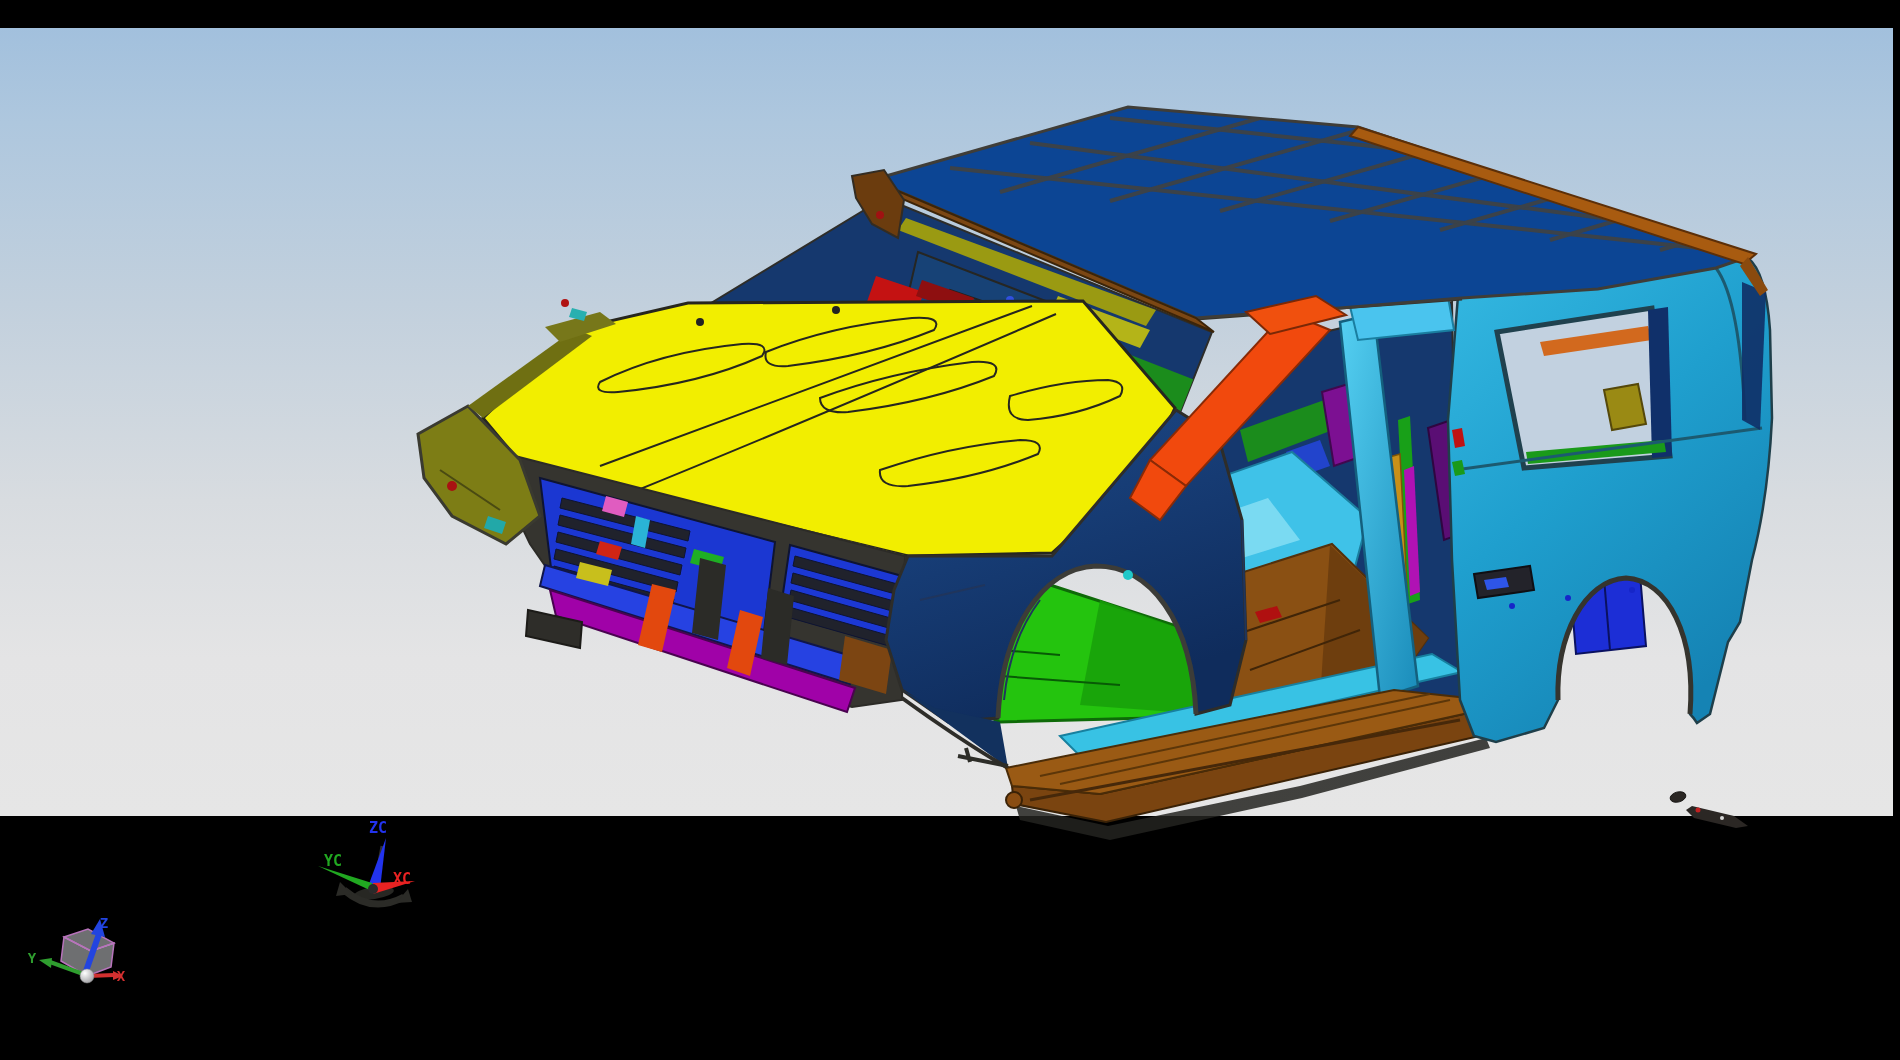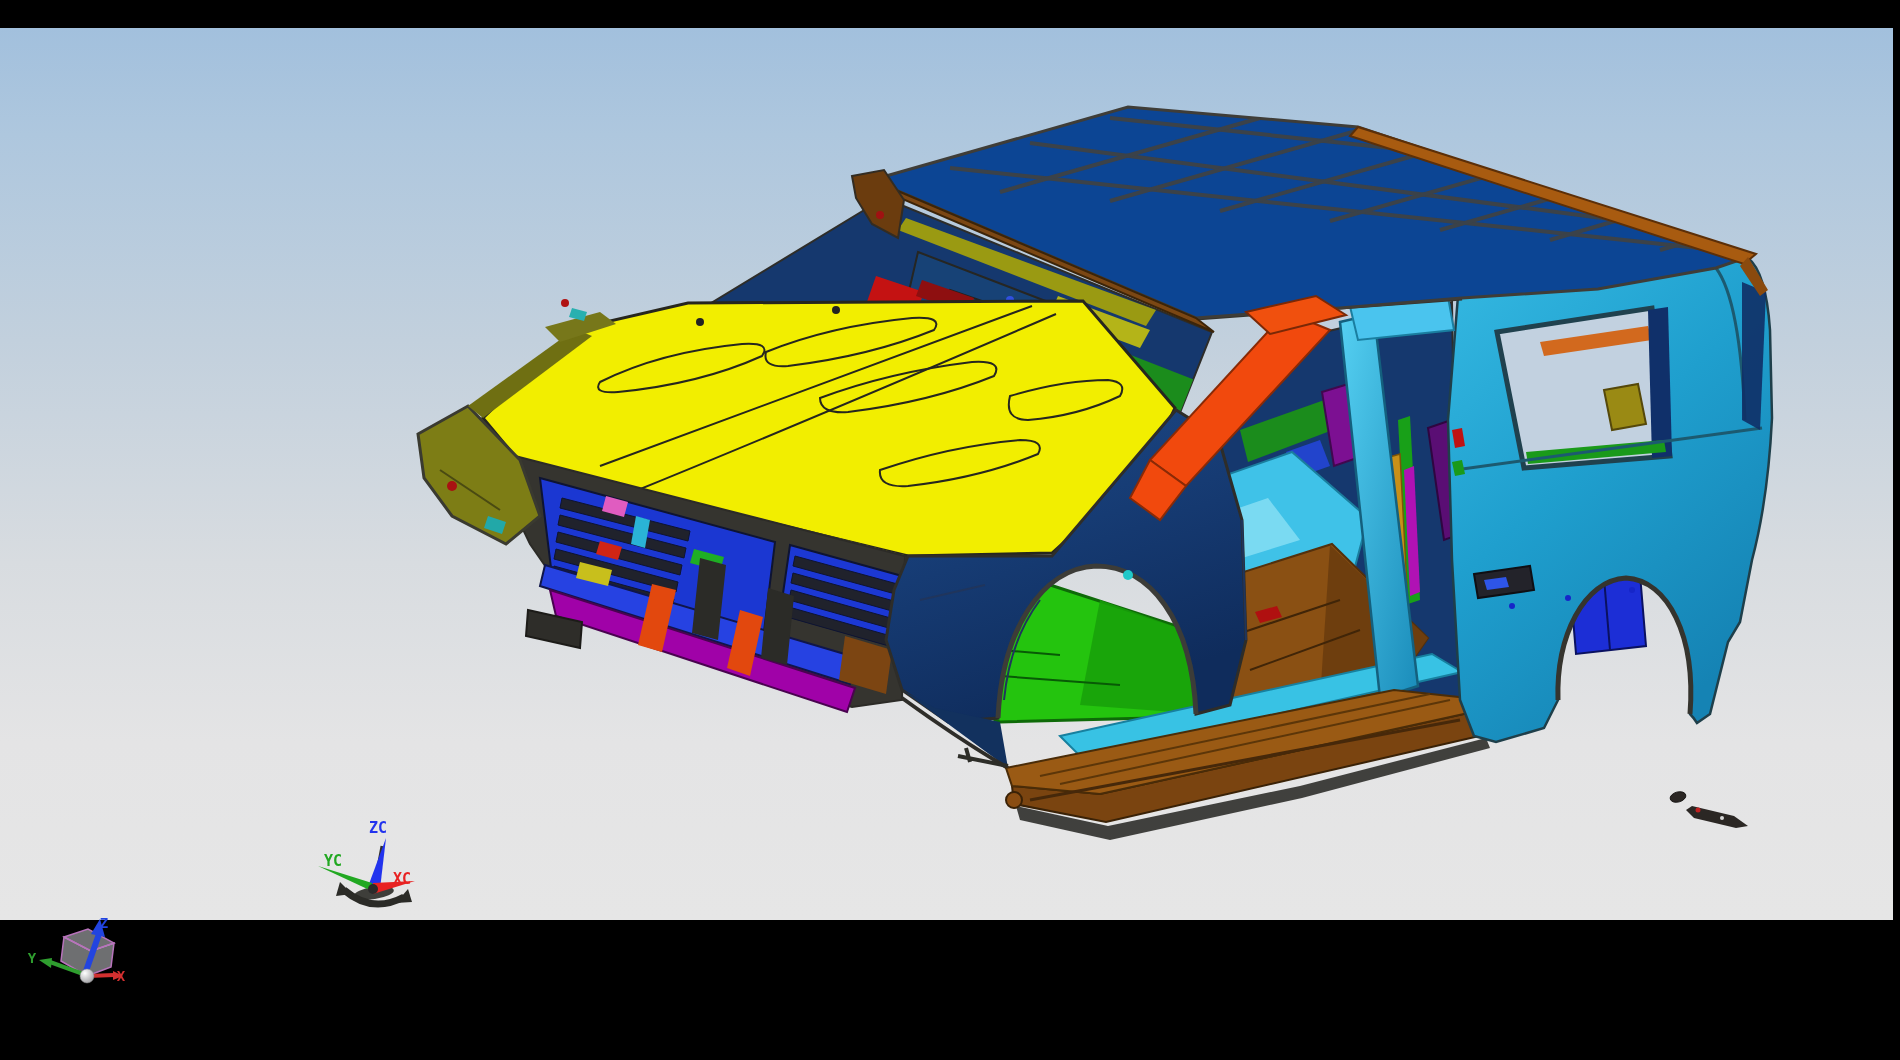--- a/index.html
+++ b/index.html
@@ -1,18 +1,18 @@
 <!DOCTYPE html>
 <html><head>
 <meta charset="utf-8">
 <style>
   html,body{margin:0;padding:0}
   body{width:1900px;height:1060px;background:#000;position:relative;overflow:hidden;
        font-family:"DejaVu Sans","Liberation Sans",sans-serif}
-  .viewport{position:absolute;left:0;top:28px;width:1893px;height:892px;
+  .viewport{position:absolute;left:0;top:28px;width:1893px;height:788px;
     background:linear-gradient(180deg,#a2c0dd 0%,#aec7de 12%,#c2d0dd 35%,#d8dce0 60%,#e4e4e5 80%,#e6e6e6 100%);}
   .viewport svg{position:absolute;left:0;top:0}
   .bar-top{position:absolute;left:0;top:0;width:1900px;height:28px;background:#000}
   .bar-right{position:absolute;right:0;top:0;width:7px;height:1060px;background:#000}
   text.triad{font-family:"DejaVu Sans Mono","Liberation Mono",monospace;font-weight:bold;font-size:15px}
   text.triad-sm{font-family:"DejaVu Sans Mono","Liberation Mono",monospace;font-weight:bold;font-size:14px}
   path,polygon,rect,ellipse,circle,line,polyline{vector-effect:non-scaling-stroke}
 </style>
 </head>
 <body>

